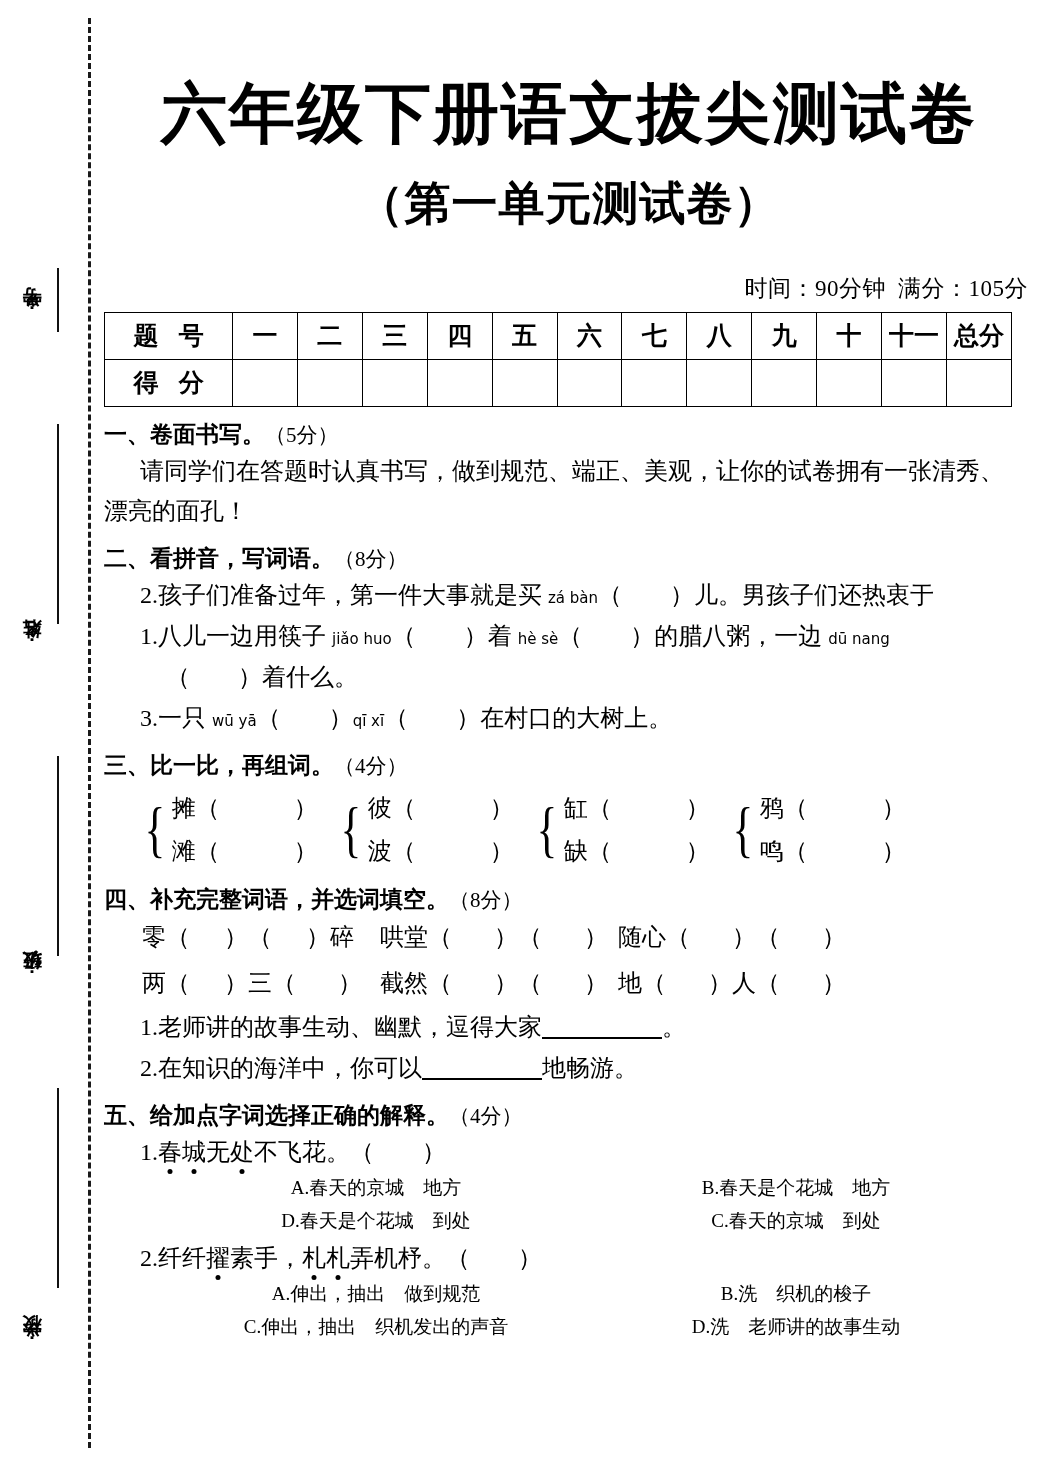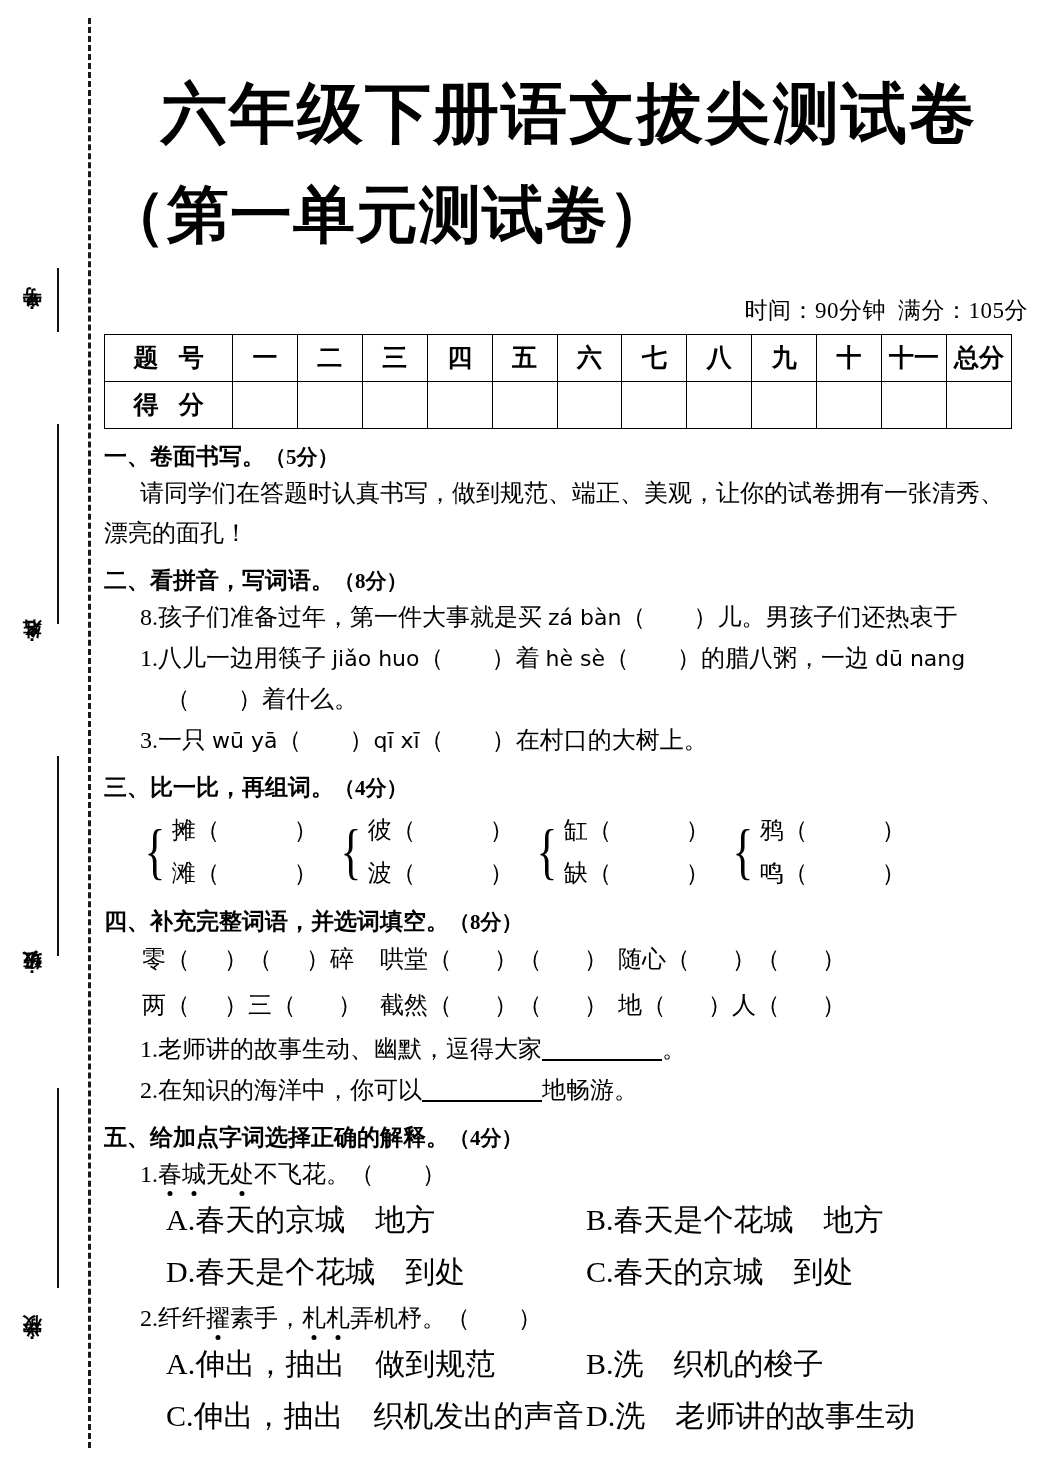--- a/index.html
+++ b/index.html
@@ -62,22 +62,22 @@
     font-family: "Liberation Serif", "DejaVu Serif", serif;
     font-size: 66px;
     font-weight: bold;
     line-height: 1.1;
     letter-spacing: 2px;
     white-space: nowrap;
   }
   #title-sub {
     margin: 0;
     padding-top: 22px;
-    text-align: left;
-    font-size: 62px;
+    text-align: center;
+    font-size: 46px;
     font-weight: bold;
     letter-spacing: 1px;
   }
 
   
   #exam-meta {
     text-align: right;
     font-size: 23px;
     padding-top: 38px;
     padding-right: 6px;
@@ -111,32 +111,32 @@
   
   .sec-head {
     font-family: "DejaVu Sans", "Liberation Sans", sans-serif;
     font-size: 23px;
     font-weight: bold;
     margin-top: 12px;
     letter-spacing: 0px;
   }
   .sec-head .pts {
     font-family: "Liberation Serif", "DejaVu Serif", serif;
-    font-weight: bold;
+    font-weight: normal;
     font-size: 21px;
   }
   .qline {
     font-size: 24px;
     line-height: 1.62;
     margin-top: 2px;
     letter-spacing: 0px;
   }
   .indent1 { padding-left: 36px; }
   .indent2 { padding-left: 62px; }
-  .py { font-family: "DejaVu Sans", "Liberation Sans", sans-serif; font-size: 22px; }
+  .py { font-family: "DejaVu Sans", "Liberation Sans", sans-serif; font-size: 15px; }
   .ul-blank {
     display: inline-block;
     border-bottom: 2px solid #000;
     width: 120px;
     height: 22px;
     vertical-align: -4px;
   }
   .dotted {
     text-decoration: none;
     position: relative;
@@ -185,22 +185,23 @@
     line-height: 1.9;
   }
   .idiom-cell { width: 238px; white-space: nowrap; }
   .idiom-cell .g-sm { display: inline-block; width: 34px; }
   .idiom-cell .g-md { display: inline-block; width: 42px; }
 
   
   .choice-row {
     display: flex;
     padding-left: 62px;
-    font-size: 30px;
+    font-size: 19px;
     line-height: 1.72;
+    text-align: center;
   }
   .choice-col { width: 420px; white-space: nowrap; }
   .paren-blank { display: inline-block; width: 48px; }
 </style>
 </head>
 <body>
 
 <div id="margin-strip">
   <div class="dashed-line"></div>
 
@@ -261,21 +262,21 @@
   <div class="sec-head">
     <span>一、卷面书写。</span><span class="pts">（5分）</span>
   </div>
   <div class="qline indent1">请同学们在答题时认真书写，做到规范、端正、美观，让你的试卷拥有一张清秀、</div>
   <div class="qline">漂亮的面孔！</div>
 
   <div class="sec-head">
     <span>二、看拼音，写词语。</span><span class="pts">（8分）</span>
   </div>
 
-  <div class="qline indent1"><span>8.孩子们准备过年，第一件大事就是买 </span><span class="py">zá bàn</span><span>（</span><span class="paren-blank"></span><span>）儿。男孩子们还热衷于</span></div>
+  <div class="qline indent1"><span>2.孩子们准备过年，第一件大事就是买 </span><span class="py">zá bàn</span><span>（</span><span class="paren-blank"></span><span>）儿。男孩子们还热衷于</span></div>
 
   <div class="qline indent1"><span>1.八儿一边用筷子 </span><span class="py">jiǎo huo</span><span>（</span><span class="paren-blank"></span><span>）着 </span><span class="py">hè sè</span><span>（</span><span class="paren-blank"></span><span>）的腊八粥，一边 </span><span class="py">dū nang</span></div>
   <div class="qline indent2"><span>（</span><span class="paren-blank"></span><span>）着什么。</span></div>
 
   <div class="qline indent1"><span>3.一只 </span><span class="py">wū yā</span><span>（</span><span class="paren-blank"></span><span>）</span><span class="py">qī xī</span><span>（</span><span class="paren-blank"></span><span>）在村口的大树上。</span></div>
 
   <div class="sec-head">
     <span>三、比一比，再组词。</span><span class="pts">（4分）</span>
   </div>
   <div class="brace-row">

